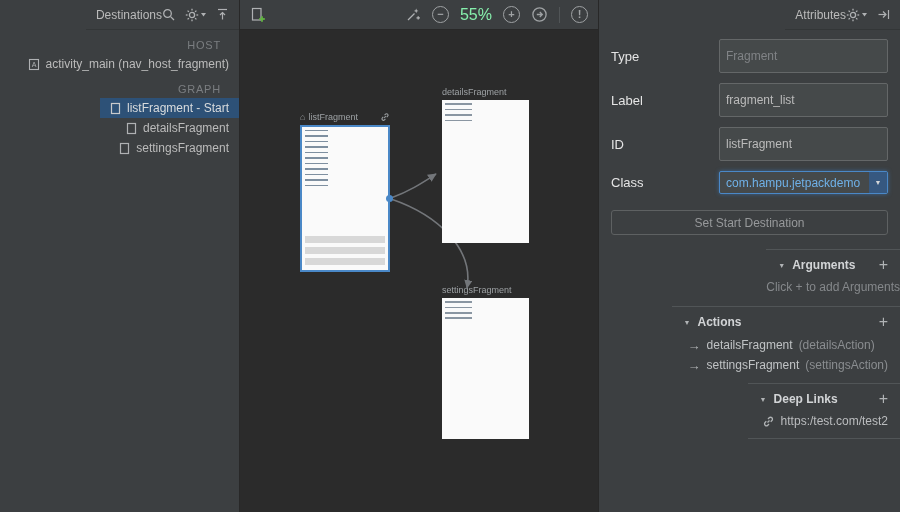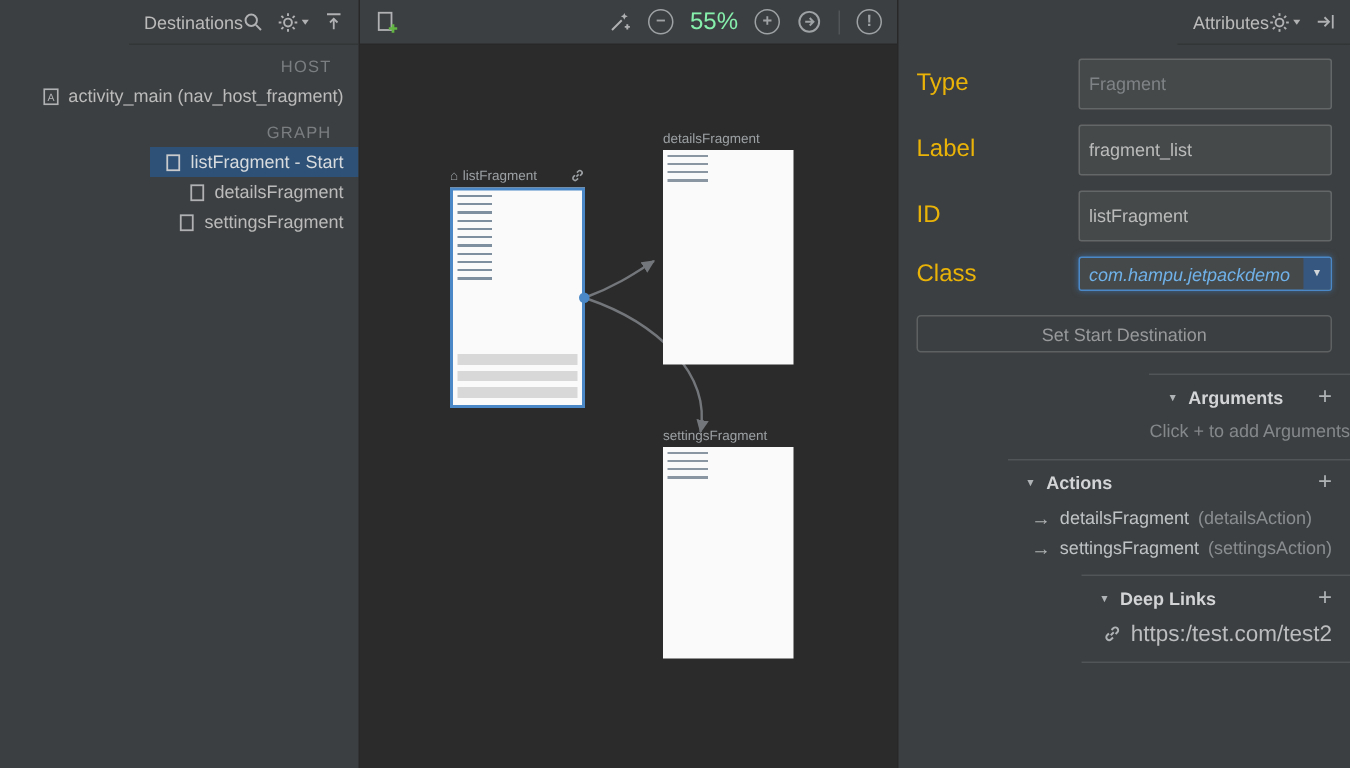--- a/index.html
+++ b/index.html
@@ -54,49 +54,49 @@
   .bottom-bars { position:absolute; left:3px; right:3px; bottom:4px; height:30px;
     background:repeating-linear-gradient(to bottom,#d8d8d8 0 7px,transparent 7px 11px); }
   .top-lines { position:absolute; left:3px; top:3px; width:27px; height:20px;
     background:repeating-linear-gradient(to bottom,#8a96a2 0 1.5px,transparent 1.5px 5.5px); }
   .conn-dot { position:absolute; width:7px; height:7px; border-radius:50%;
     background:#4a88c7; left:86px; top:84px; }
 
   
   .form { padding:9px 12px 2px; }
   .form-row { display:flex; align-items:center; margin-bottom:10px; }
-  .form-label { width:108px; flex:none; font-size:16px; color:#eab308; }
+  .form-label { width:108px; flex:none; font-size:13px; color:#e5e5e5; }
   .text-input { flex:1; height:34px; background:#45494a; border:1px solid #646768;
     border-radius:2px; color:#bbbbbb; font-family:inherit; font-size:12px;
     padding:0 6px; outline:none; min-width:0; }
   .text-input::placeholder { color:#808386; }
   .combo { flex:1; height:23px; display:flex; align-items:center; background:#45494a;
     border:1px solid #4a88c7; border-radius:2px; overflow:hidden; min-width:0;
-    box-shadow:0 0 4px rgba(64,134,210,.55);font-style:italic; }
+    box-shadow:0 0 4px rgba(64,134,210,.55); }
   .combo-text { flex:1; padding:0 6px; color:#6fb1e8; white-space:nowrap;
     overflow:hidden; text-overflow:ellipsis; font-size:12px; min-width:0; }
   .combo-arrow { width:18px; height:100%; display:flex; align-items:center;
     justify-content:center; font-size:7px; color:#d3d6d8; background:#365880; }
   .start-btn { display:block; margin:4px 12px 14px; width:calc(100% - 24px); height:25px;
     background:#3c3f41; border:1px solid #5e6162; border-radius:3px;
     color:#97999b; font-size:12px; font-family:inherit; }
   .attr-section { border-top:1px solid #515557; }
   .attr-section.last { border-bottom:1px solid #515557; }
   .attr-section-header { display:flex; align-items:center; gap:7px; padding:7px 12px 6px; }
   .disclosure { font-size:7px; color:#b0b3b5; }
   .attr-section-title { font-size:12px; font-weight:bold; color:#d2d4d6; }
   .add-btn { margin-left:auto; font-size:16px; color:#b0b3b5; line-height:1; }
   .hint { text-align:center; color:#85888b; font-size:12px; padding:1px 0 12px; }
   .action-item { display:flex; align-items:center; gap:6px; padding:2px 12px 4px 16px; font-size:12px; }
   .action-arrow { color:#b0b3b5; font-size:13px; line-height:1; }
   .action-target { color:#c0c3c5; }
   .action-detail { color:#8a8d90; }
   .actions-body { padding-bottom:7px; }
   .deeplink-item { display:flex; align-items:center; gap:6px;
-    padding:1px 12px 10px 14px; font-size:15px; color:#bbbdbf; }
+    padding:1px 12px 10px 14px; font-size:12px; color:#bbbdbf; }
 </style>
 </head>
 <body>
 
 <div class="app">
 
   <aside class="panel left">
     <div class="panel-header">
       <span class="panel-title">Destinations</span>
       <span class="header-icons">

